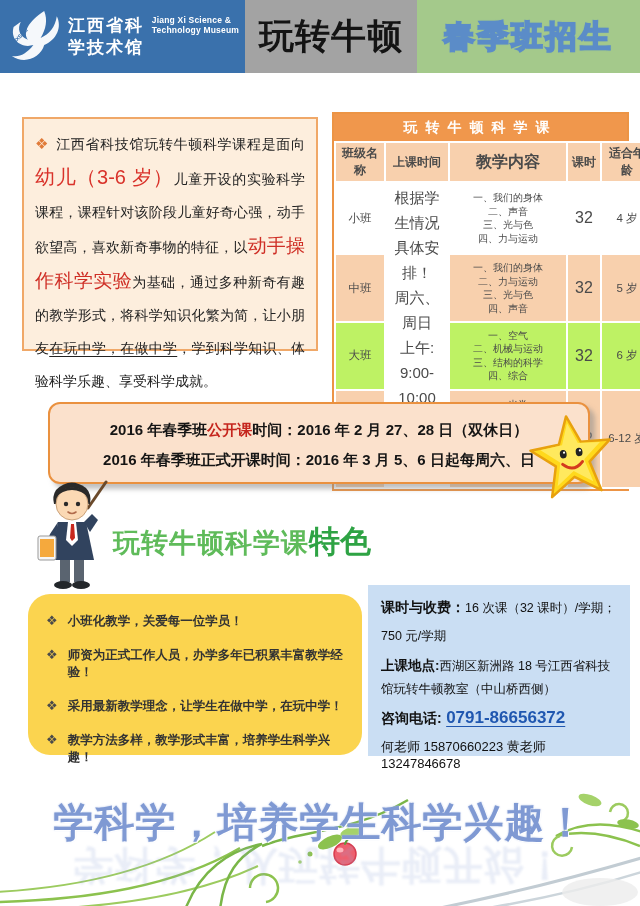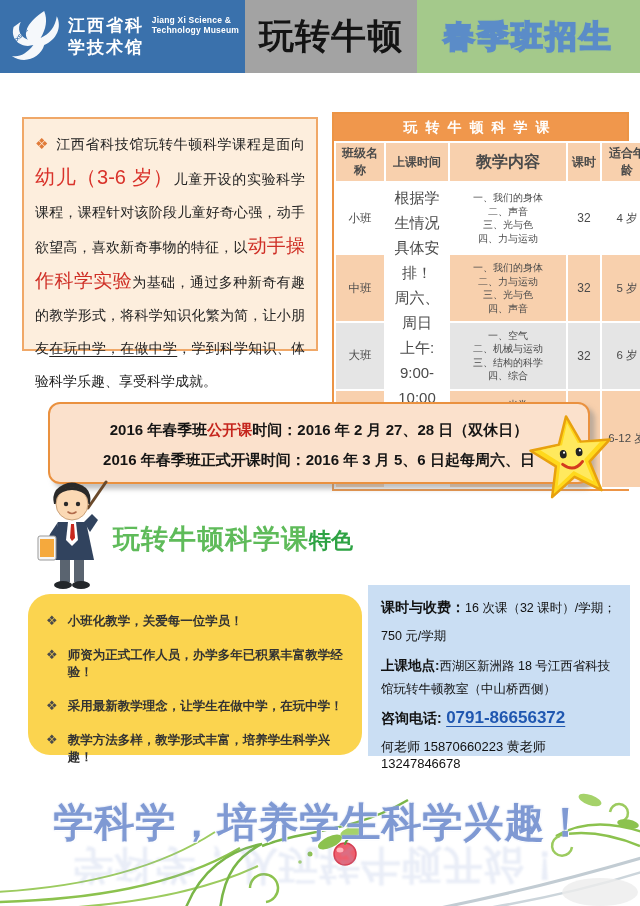--- a/index.html
+++ b/index.html
@@ -31,41 +31,41 @@
   
   .tbl-wrap{position:absolute;left:332px;top:112px;width:297px;border:2px solid #ec9445;
             background:#fff;box-sizing:border-box;}
   .tbl-title{height:27px;background:#f0974c;color:#fff;font-size:14px;font-weight:bold;
              letter-spacing:8px;text-align:center;line-height:27px;}
   table.course{width:100%;border-collapse:separate;border-spacing:2px;background:#fff;table-layout:fixed;}
   table.course td{padding:2px 2px;vertical-align:middle;text-align:center;color:#4a4a4a;}
   td.c-name{width:44px;font-size:11.5px;}
   td.c-time{width:58px;font-size:15px;line-height:25px;white-space:pre-line;background:#fff;vertical-align:top;padding-top:6px;}
   td.c-cont{width:112px;font-size:10px;line-height:13.5px;text-align:left;white-space:pre-line;padding-left:6px;}
-  td.c-hrs{width:28px;font-size:12px;}
+  td.c-hrs{width:28px;font-size:16px;}
   td.c-age{width:46px;font-size:11.5px;}
   tr.head td{background:#f8d0ad;font-size:12px;font-weight:bold;height:24px;color:#4a4a4a;}
   tr.r0 td{background:#fff;height:58px;}
   tr.r1 td{background:#f8d0ad;height:46px;}
-  tr.r2 td{background:#e5e5e5;height:46px;}
+  tr.r2 td{background:#bef264;height:46px;}
   tr.r3 td{background:#f8d0ad;height:76px;}
 
   
   .banner{position:absolute;left:48px;top:402px;width:542px;height:82px;background:#fbe1cc;
           border:2px solid #ea913f;border-radius:12px;box-shadow:5px 5px 5px rgba(140,140,140,.55);
           box-sizing:border-box;text-align:center;padding-top:11px;}
   .banner .bline{font-size:15px;font-weight:bold;color:#151515;line-height:30px;}
   .banner .red{color:#c5251d;}
   .star{position:absolute;left:528px;top:413px;width:88px;height:92px;transform:rotate(-8deg);z-index:5;}
 
   
   .teacher{position:absolute;left:26px;top:474px;width:112px;height:118px;}
   .feat-title{position:absolute;left:113px;top:521px;white-space:nowrap;}
   .feat-title .main{font-size:27px;font-weight:bold;color:#5fbb5a;letter-spacing:1px;}
-  .feat-title .suffix{font-size:22px;font-weight:bold;color:#2ea344;}
+  .feat-title .suffix{font-size:31px;font-weight:bold;color:#2ea344;}
   .feat-box{position:absolute;left:28px;top:594px;width:334px;height:161px;background:#fbd44f;
             border-radius:22px;box-sizing:border-box;padding:19px 14px 0 18px;}
   .feat-item{display:flex;gap:10px;margin-bottom:17px;font-size:12.5px;font-weight:600;color:#333;}
   .feat-item .dia{color:#4a4a4a;font-size:13px;line-height:15px;}
 
   
   .info{position:absolute;left:368px;top:585px;width:262px;height:171px;background:#cadef3;
         box-sizing:border-box;padding:11px 12px 0 13px;color:#111;}
   .info .row{margin-bottom:7px;line-height:21px;}
   .info .lbl{font-weight:bold;font-size:14px;}

